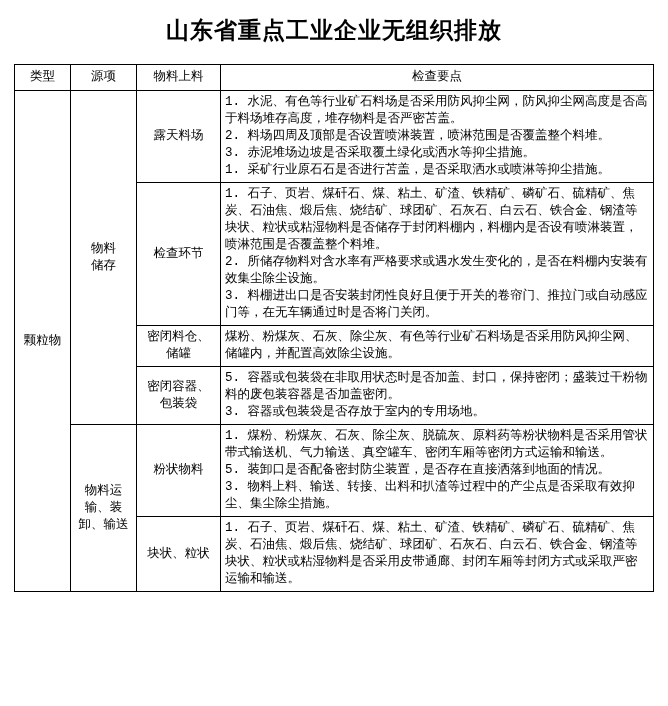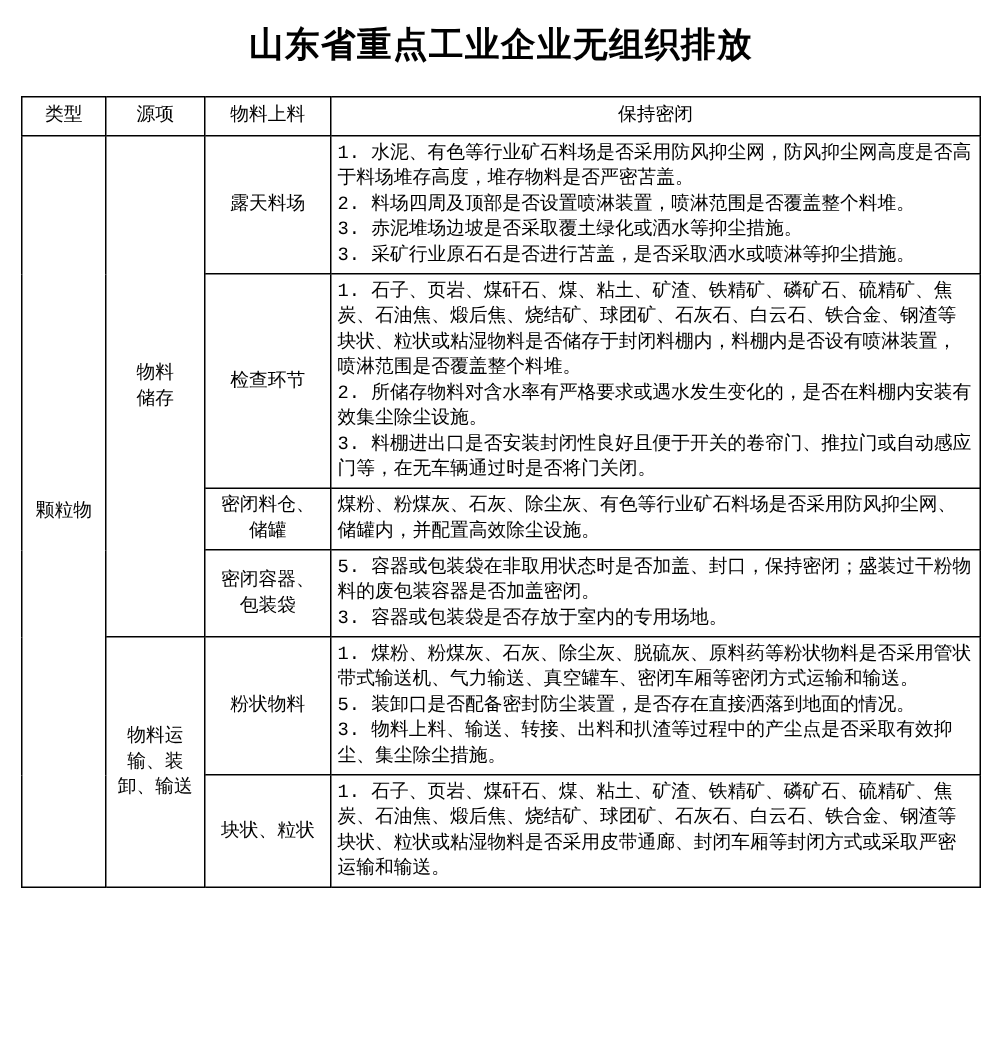--- a/index.html
+++ b/index.html
@@ -88,34 +88,34 @@
         <col class="col1">
           <col class="col2">
           <col class="col3">
           <col class="col4">
       </colgroup>
       <thead>
         <tr>
           <th>类型</th>
           <th>源项</th>
           <th>物料上料</th>
-          <th>保持密闭</th>
+          <th>检查要点</th>
         </tr>
       </thead>
       <tbody>
 
         <tr>
           <td class="c-type" rowspan="6">颗粒物</td>
           <td class="c-src" rowspan="4"><span></span>物料<br>储存</td>
           <td class="c-stage">露天料场</td>
           <td class="c-points">
             <span class="pt">1. 水泥、有色等行业矿石料场是否采用防风抑尘网，防风抑尘网高度是否高于料场堆存高度，堆存物料是否严密苫盖。</span>
             <span class="pt">2. 料场四周及顶部是否设置喷淋装置，喷淋范围是否覆盖整个料堆。</span>
             <span class="pt">3. 赤泥堆场边坡是否采取覆土绿化或洒水等抑尘措施。</span>
-            <span class="pt">3. 采矿行业原石石是否进行苫盖，是否采取洒水或喷淋等抑尘措施。</span>
+            <span class="pt">1. 采矿行业原石石是否进行苫盖，是否采取洒水或喷淋等抑尘措施。</span>
           </td>
         </tr>
 
         <tr>
           <td class="c-stage">检查环节</td>
           <td class="c-points">
             <span class="pt">1. 石子、页岩、煤矸石、煤、粘土、矿渣、铁精矿、磷矿石、硫精矿、焦炭、石油焦、煅后焦、烧结矿、球团矿、石灰石、白云石、铁合金、钢渣等块状、粒状或粘湿物料是否储存于封闭料棚内，料棚内是否设有喷淋装置，喷淋范围是否覆盖整个料堆。</span>
             <span class="pt">2. 所储存物料对含水率有严格要求或遇水发生变化的，是否在料棚内安装有效集尘除尘设施。</span>
             <span class="pt">3. 料棚进出口是否安装封闭性良好且便于开关的卷帘门、推拉门或自动感应门等，在无车辆通过时是否将门关闭。</span>
           </td>

